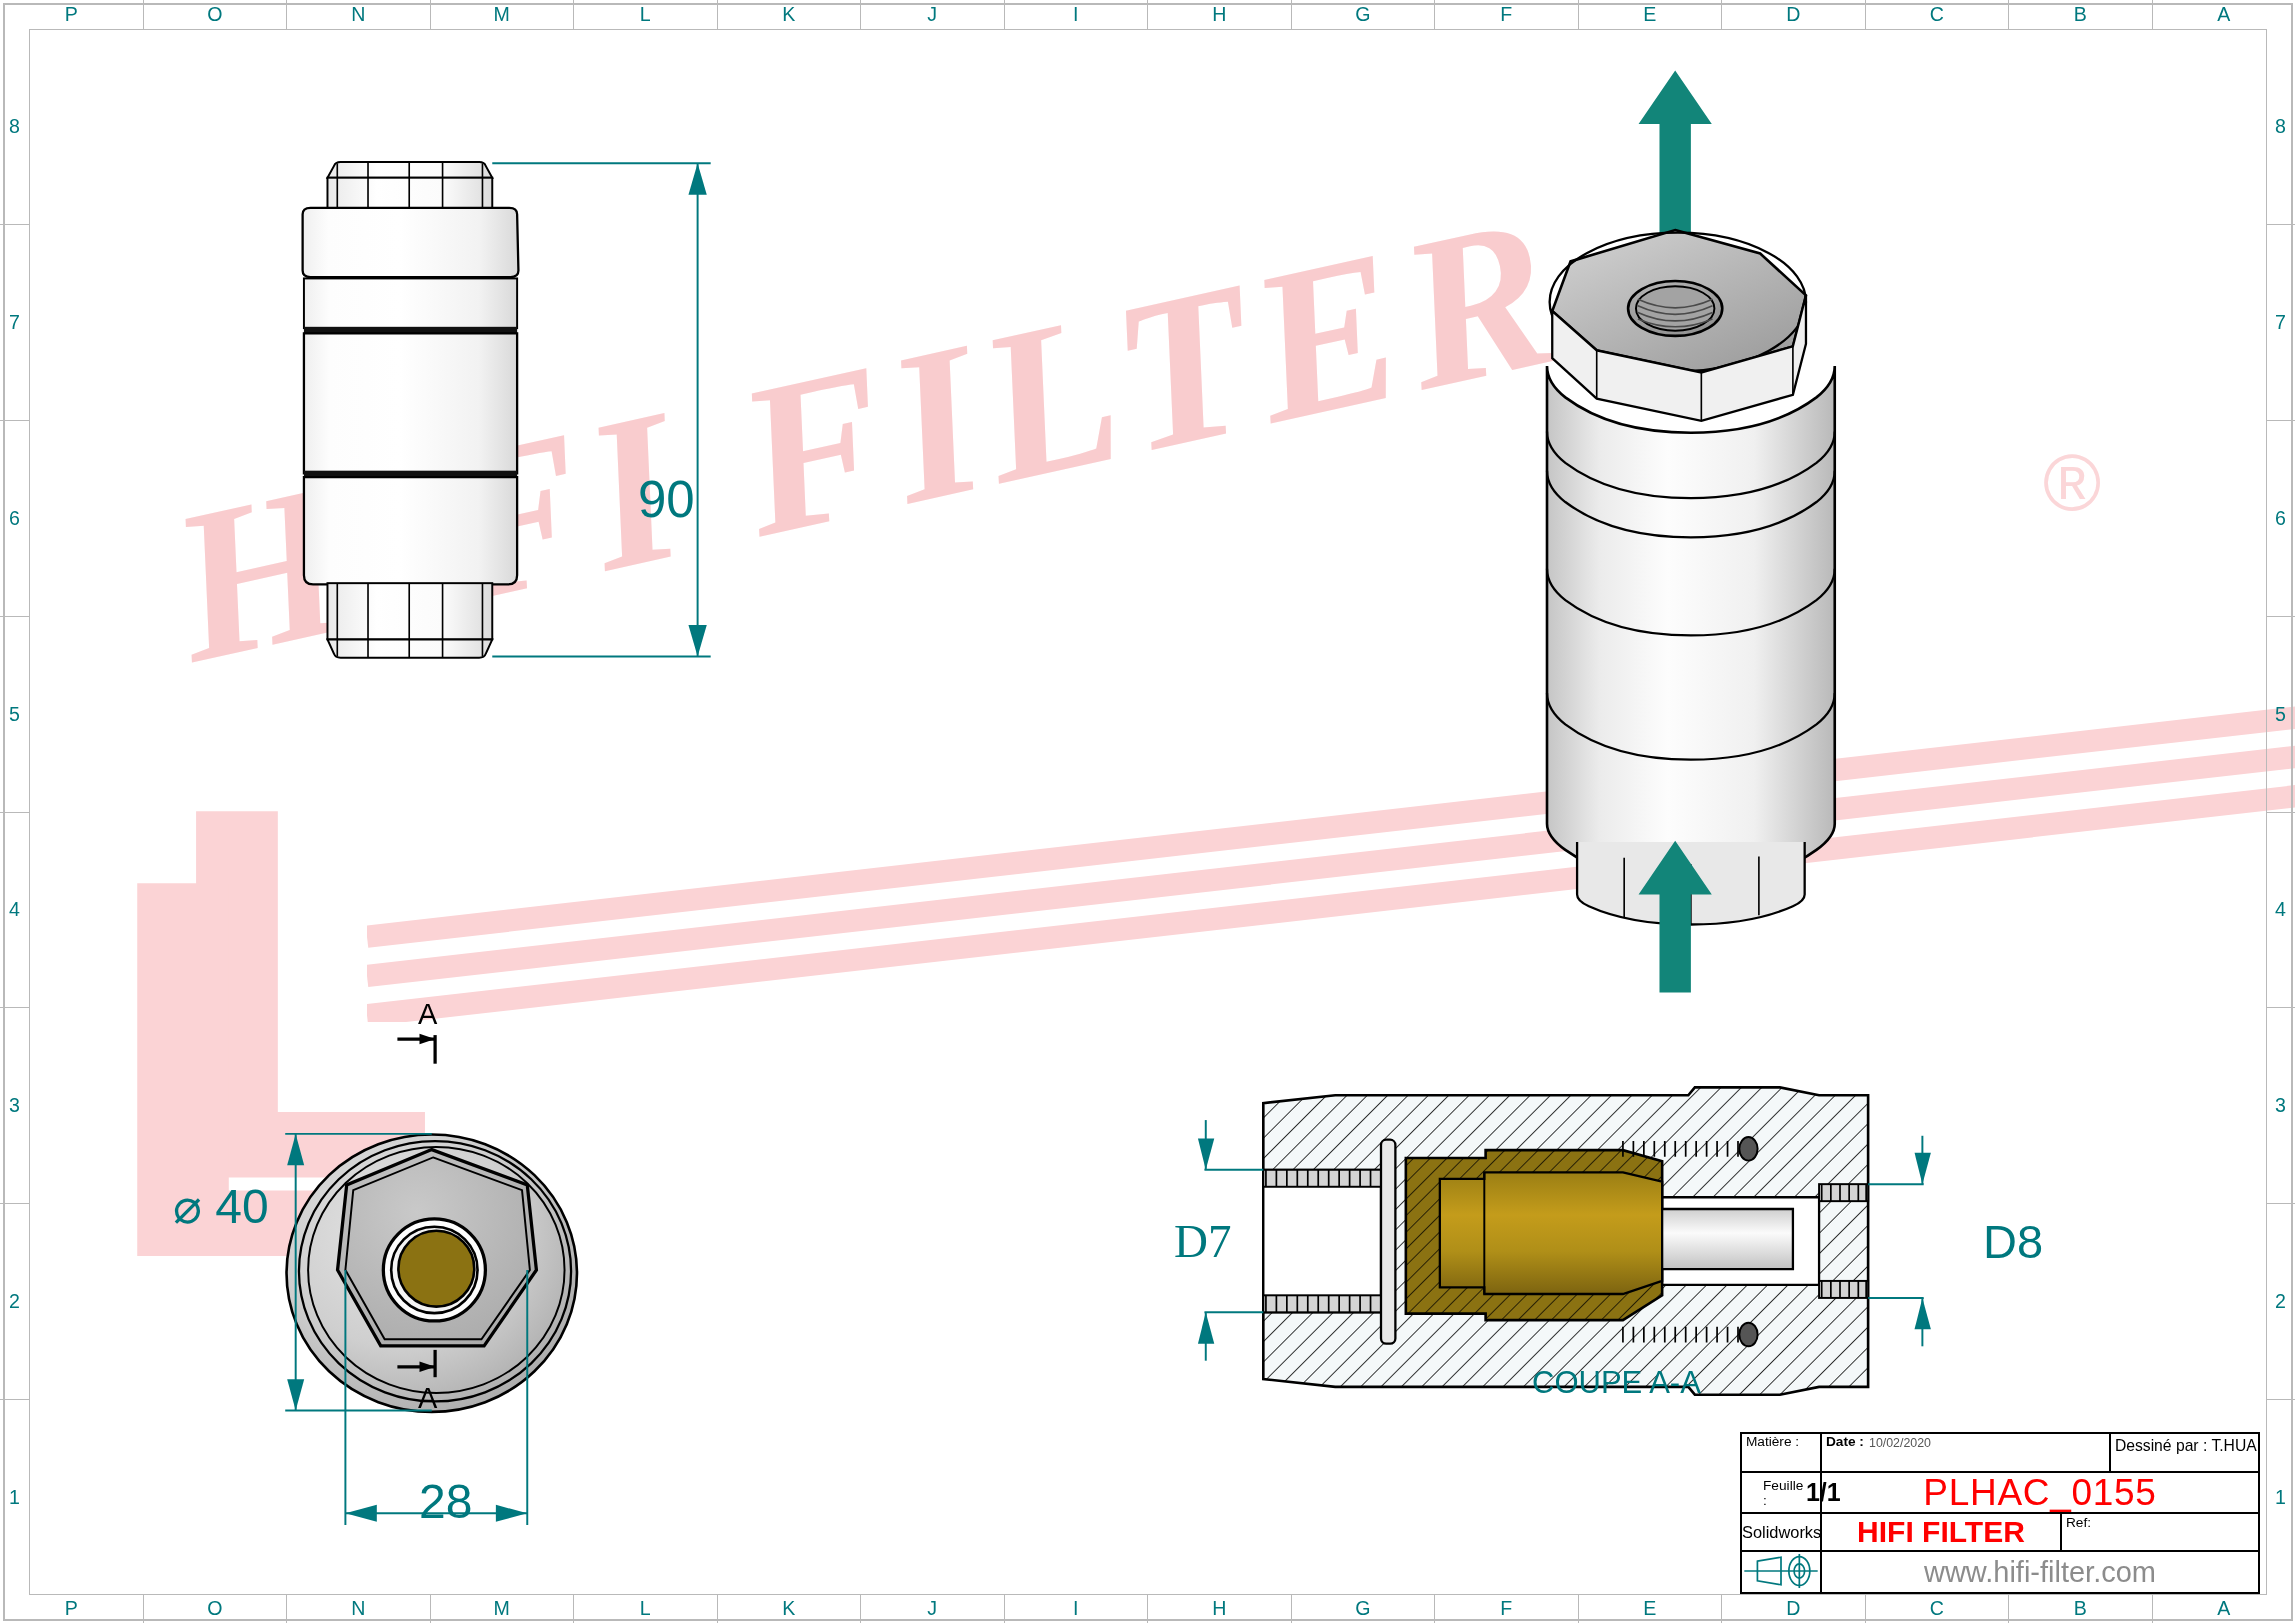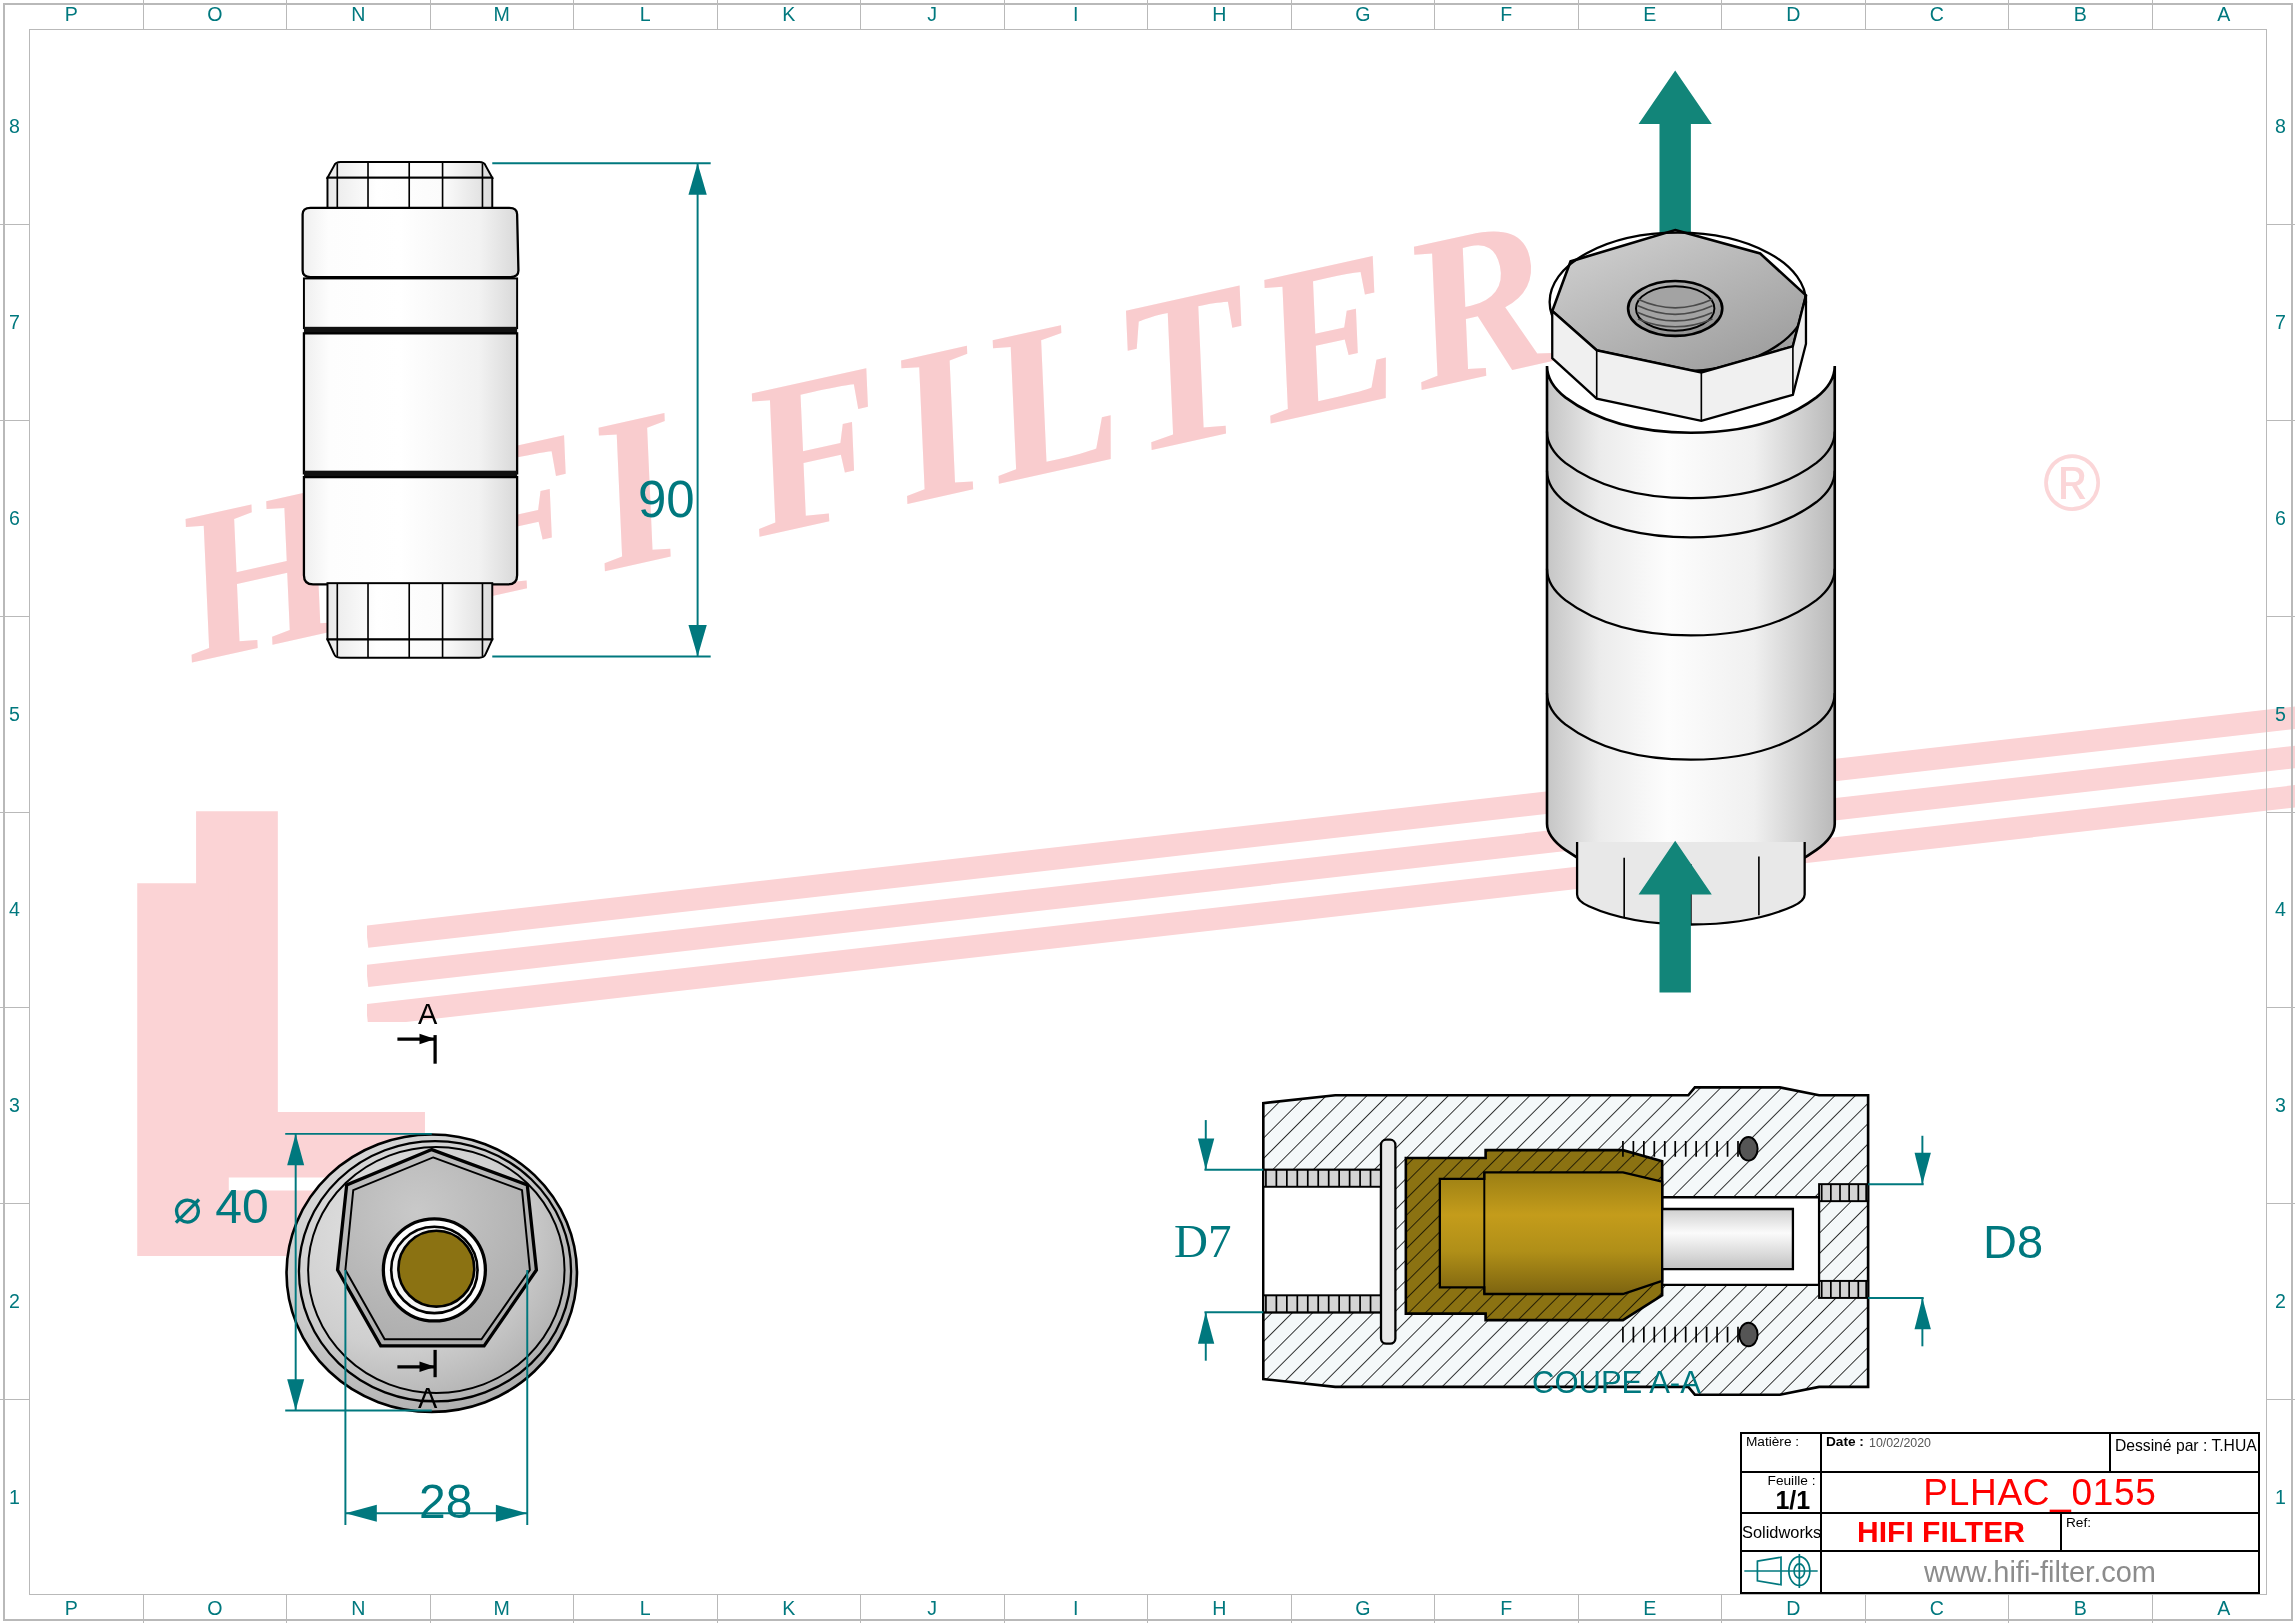--- a/index.html
+++ b/index.html
@@ -68,21 +68,21 @@
   .tb-cell{box-sizing:border-box;border-right:2px solid #000;position:relative;
            display:flex;align-items:center;}
   .tb-cell:last-child{border-right:none;}
 
   .lbl-sm{font-size:13.7px;color:#000;font-family:"Liberation Sans",sans-serif;
           position:absolute;left:3.9px;top:1.3px;line-height:1;}
   .val-date{font-size:12.4px;color:#555;font-family:"Liberation Sans",sans-serif;}
   .c-mat{width:80px;}
   .c-date{width:289px;}
   .c-des{flex:1;}
-  .c-feu{width:80px;justify-content:flex-start;padding-left:21px;flex-direction:column;}
+  .c-feu{width:80px;justify-content:flex-start;padding-left:21px;}
   .c-ref{flex:1;}
   .c-proj{width:80px;justify-content:center;}
   .c-sw{width:80px;justify-content:center;}
   .c-hifi{width:240px;justify-content:center;}
   .c-rest{flex:1;}
 
   .feu-lab{font-size:13.7px;color:#000;}
   .feu-val{font-size:25px;color:#000;margin-left:2.6px;font-weight:bold;line-height:1;}
   .partno{font-size:37px;color:#ff0000;width:100%;text-align:center;
           font-family:"Liberation Sans",sans-serif;letter-spacing:0.7px;}

